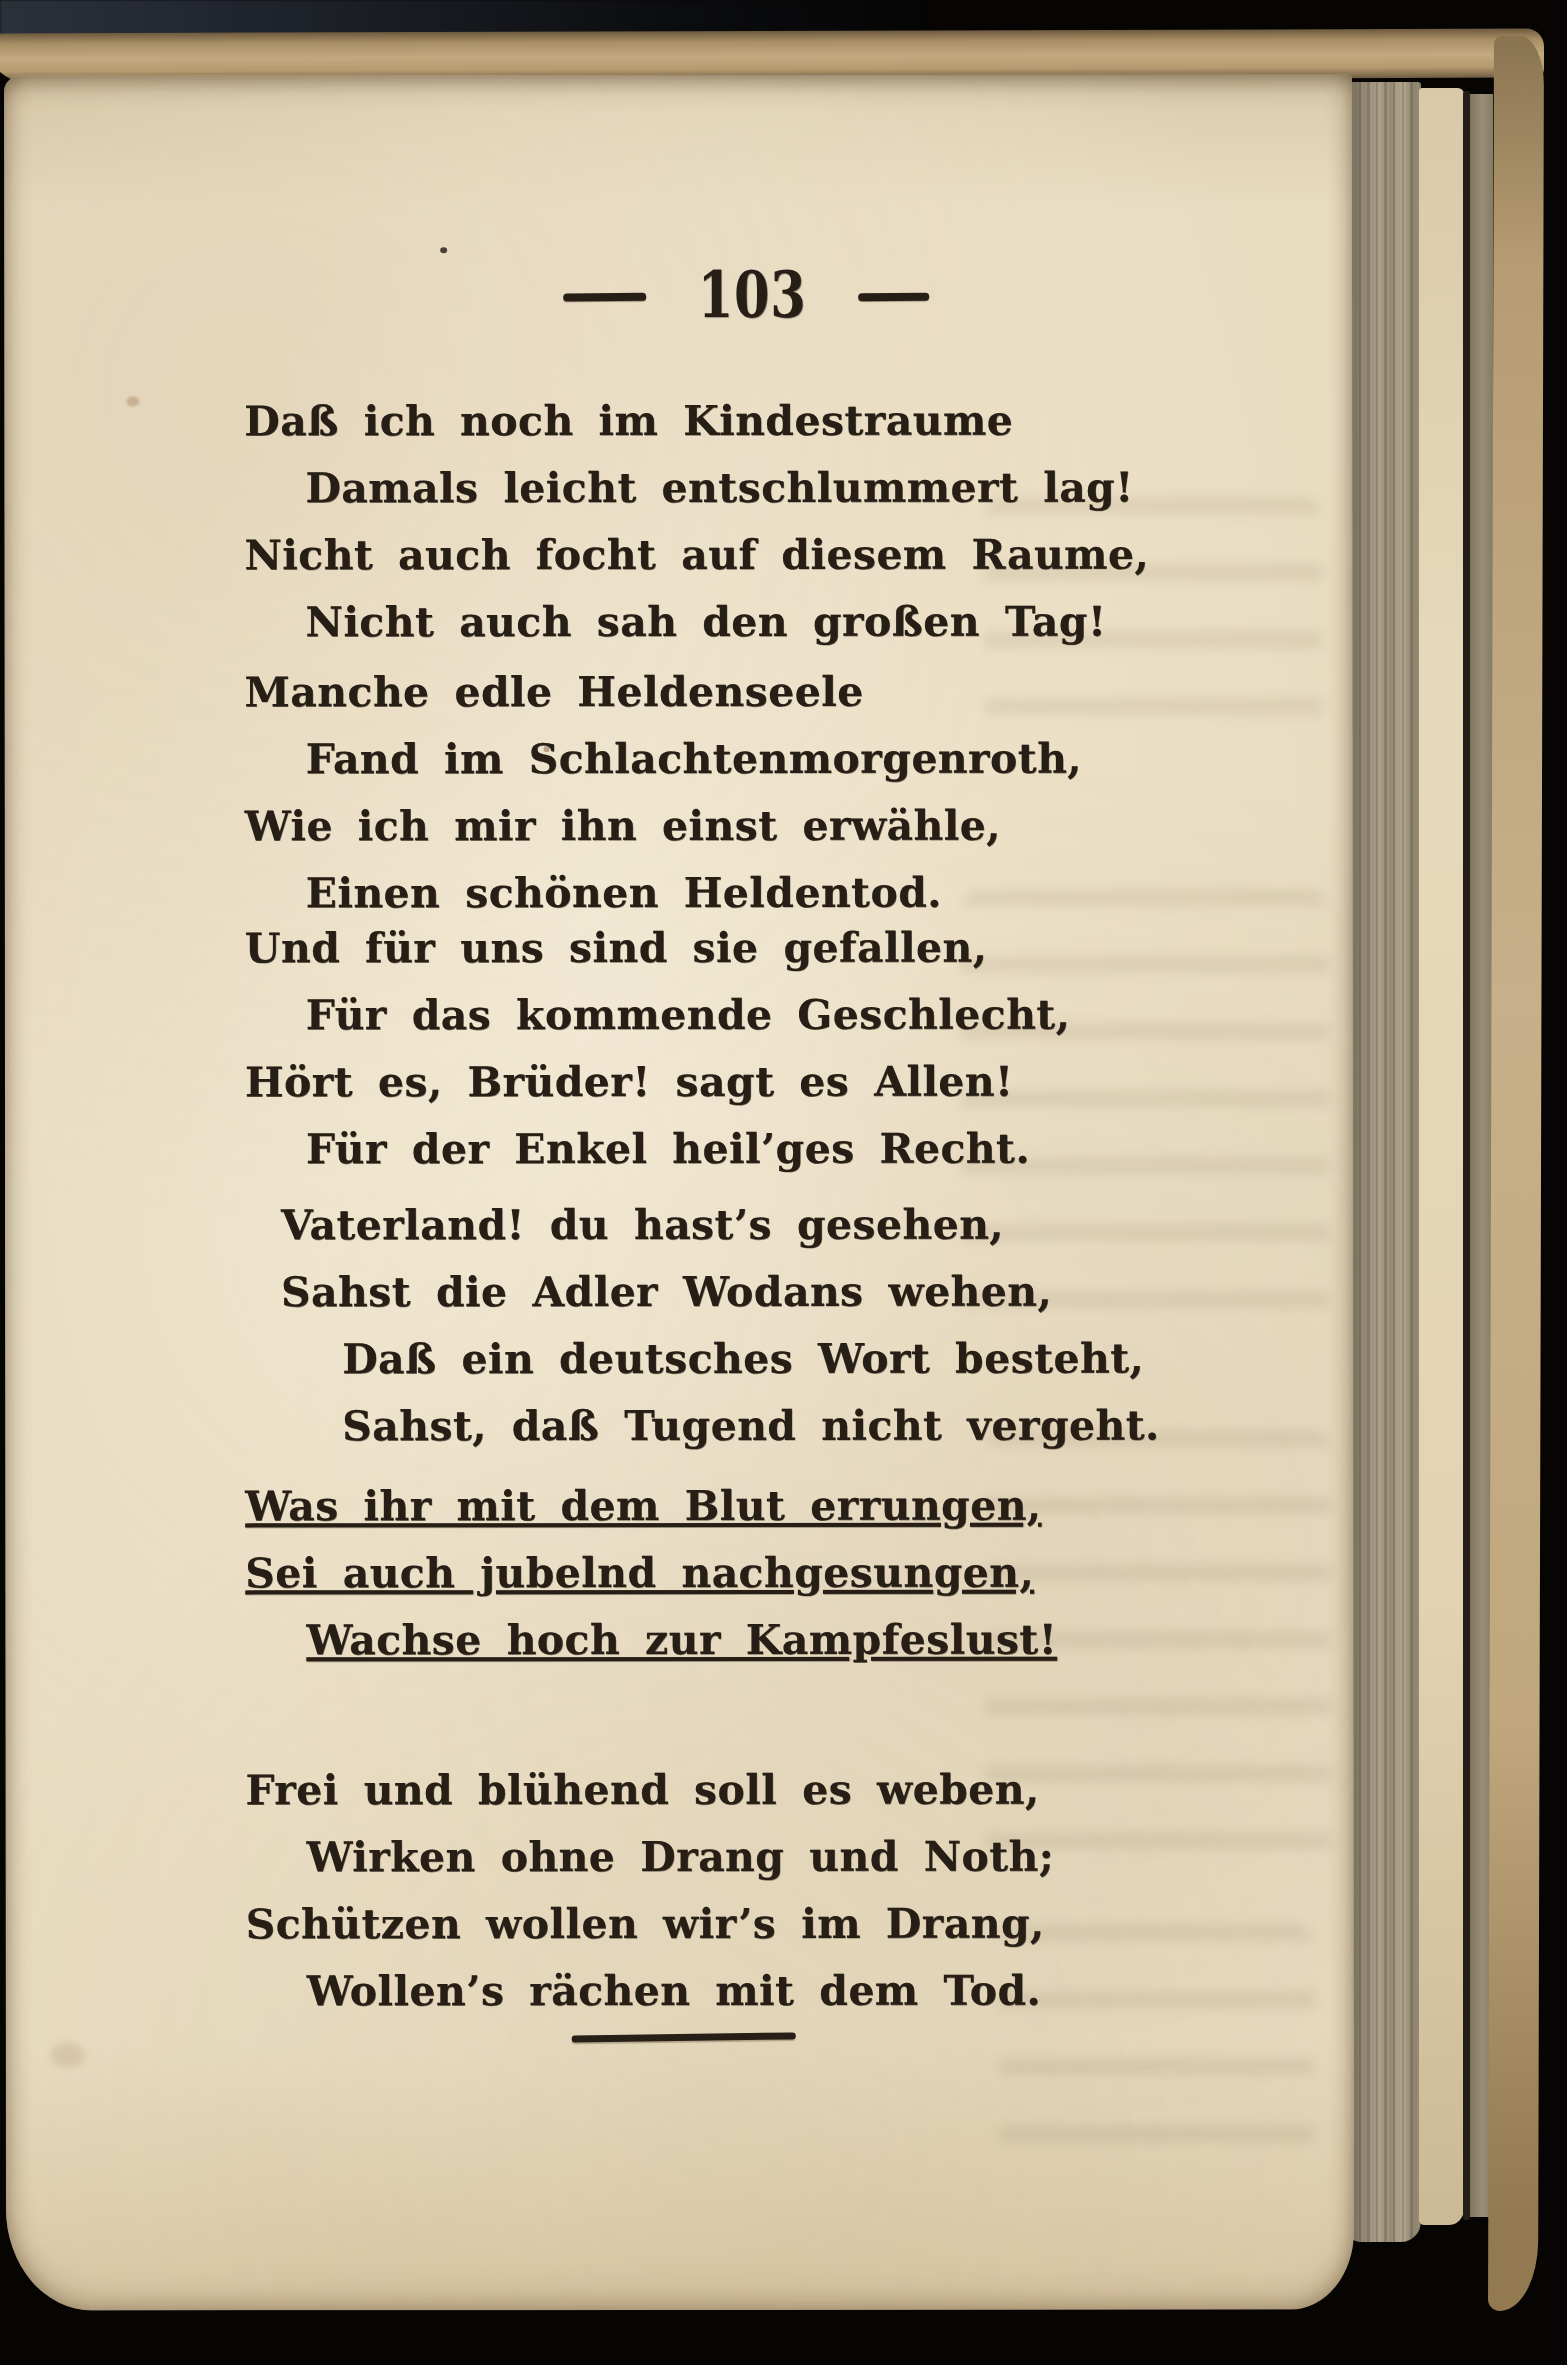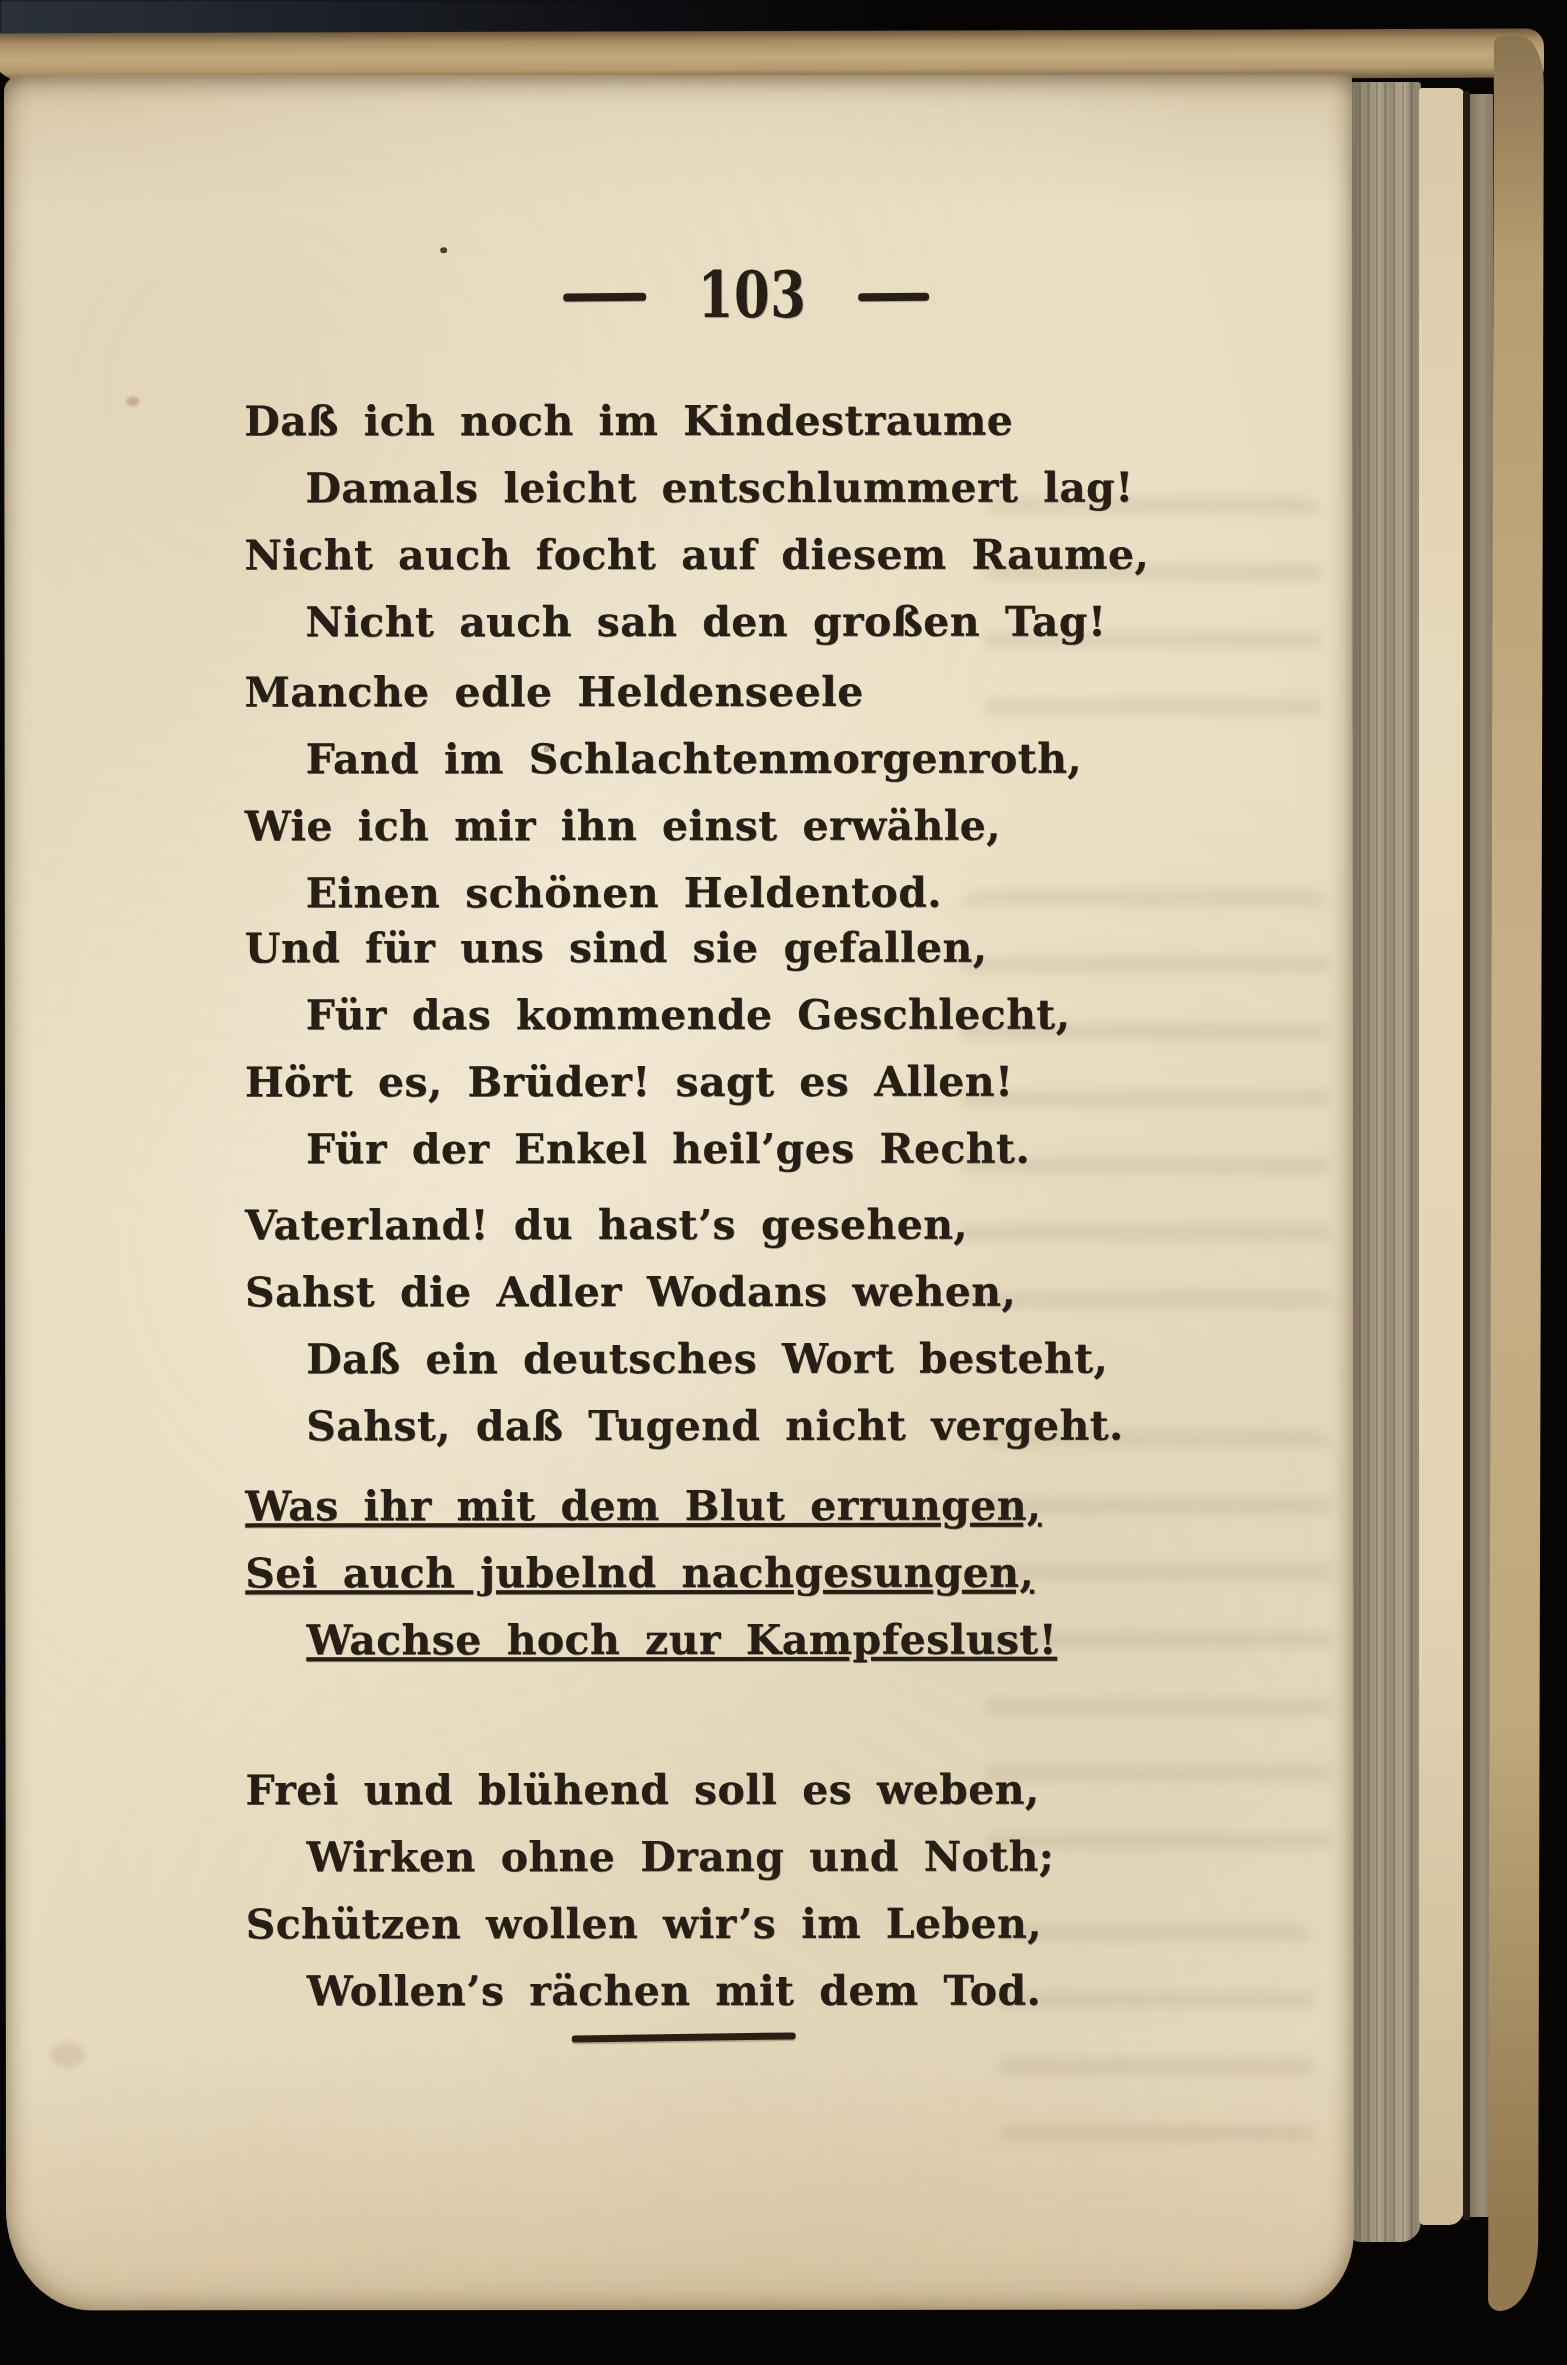--- a/index.html
+++ b/index.html
@@ -158,21 +158,21 @@
   .poem {
     position: absolute;
     left: 240px; top: 313px;
     width: 925px;
     color: var(--ink, #271f16);
   }
   .stanza { position: absolute; left: 0; width: 100%; }
   .stanza.st1 { top: 0; }
   .stanza.st2 { top: 271px; }
   .stanza.st3 { top: 527px; }
-  .stanza.st4 { top: 804px; }
+  .stanza.st4 { top: 804px; margin-left: 36px; }
   .stanza.st5 { top: 1085px; text-decoration: underline; }
   .stanza.st6 { top: 1369px; }
   .line {
     font-size: 41px;
     font-weight: bold;
     line-height: 67px;
     white-space: nowrap;
     word-spacing: 10.2px;
     letter-spacing: 0.4px;
     text-shadow: 0.5px 0.7px 0.5px rgba(35,28,18,0.5), -0.2px 0 0.4px rgba(35,28,18,0.3);
@@ -246,20 +246,20 @@
       <div class="line indent">Sahst, daß Tugend nicht vergeht.</div>
     </div>
     <div class="stanza st5">
       <div class="line">Was ihr mit dem Blut errungen,</div>
       <div class="line">Sei auch jubelnd nachgesungen,</div>
       <div class="line indent">Wachse hoch zur Kampfeslust!</div>
     </div>
     <div class="stanza st6">
       <div class="line">Frei und blühend soll es weben,</div>
       <div class="line indent">Wirken ohne Drang und Noth;</div>
-      <div class="line">Schützen wollen wir’s im Leben,</div>
+      <div class="line">Schützen wollen wir’s im Drang,</div>
       <div class="line indent">Wollen’s rächen mit dem Tod.</div>
     </div>
   </div>
 
   <div class="end-rule"></div>
 </div>
 
 
 </body></html>

